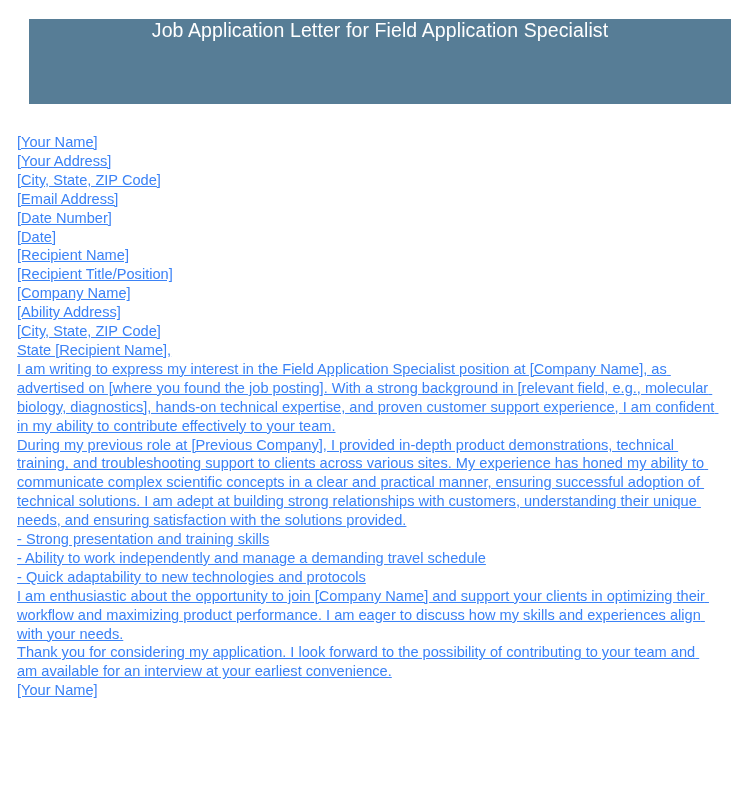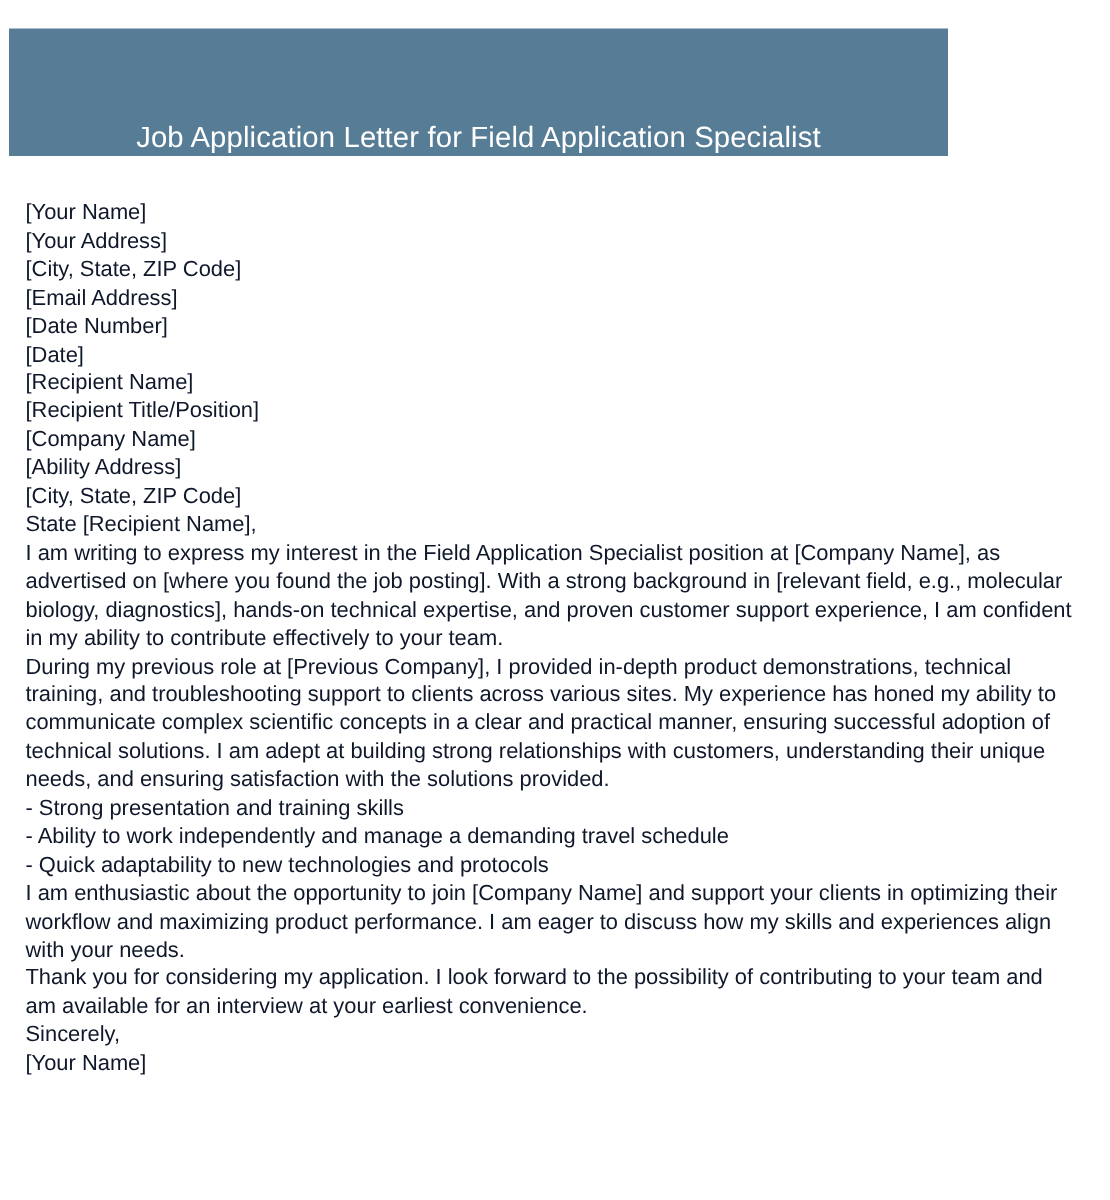--- a/index.html
+++ b/index.html
@@ -20,27 +20,27 @@
     position: relative;
     width: 740px;
     height: 800px;
     background: #ffffff;
     box-sizing: border-box;
   }
 
   
   .header-banner {
     position: absolute;
-    left: 6px;
+    left: 29px;
     top: 19px;
-    width: 626px;
+    width: 702px;
     height: 85px;
     background: #577d96;
     display: flex;
-    align-items: flex-end;
+    align-items: flex-start;
     justify-content: center;
     box-sizing: border-box;
   }
   .header-title {
     color: #ffffff;
     font-size: 19.5px;
     font-weight: 400;
     letter-spacing: 0.1px;
     line-height: 1.2;
     text-align: center;
@@ -69,38 +69,37 @@
 </style>
 </head>
 <body>
 
 <div class="page" style="background: rgb(255, 255, 255);">
 
   <div class="header-banner" style="background: rgb(87, 125, 150);">
     <div class="header-title" style="color: rgb(255, 255, 255);">Job Application Letter for Field Application Specialist</div>
   </div>
 
-  <div class="letter-body" style="color: #0f172a;">
+  <div class="letter-body" style="color: #3b82f6; text-decoration: underline;">
 
   <p class="letter-line">[Your Name]</p>
       <p class="letter-line">[Your Address]</p>
       <p class="letter-line">[City, State, ZIP Code]</p>
       <p class="letter-line">[Email Address]</p>
       <p class="letter-line">[Date Number]</p>
       <p class="letter-line">[Date]</p>
       <p class="letter-line">[Recipient Name]</p>
       <p class="letter-line">[Recipient Title/Position]</p>
       <p class="letter-line">[Company Name]</p>
       <p class="letter-line">[Ability Address]</p>
       <p class="letter-line">[City, State, ZIP Code]</p>
       <p class="letter-line">State [Recipient Name],</p>
       <p class="letter-line">I am writing to express my interest in the Field Application Specialist position at [Company Name], as advertised on [where you found the job posting]. With a strong background in [relevant field, e.g., molecular biology, diagnostics], hands-on technical expertise, and proven customer support experience, I am confident in my ability to contribute effectively to your team.</p>
       <p class="letter-line">During my previous role at [Previous Company], I provided in-depth product demonstrations, technical training, and troubleshooting support to clients across various sites. My experience has honed my ability to communicate complex scientific concepts in a clear and practical manner, ensuring successful adoption of technical solutions. I am adept at building strong relationships with customers, understanding their unique needs, and ensuring satisfaction with the solutions provided.</p>
       <p class="letter-line">- Strong presentation and training skills</p>
       <p class="letter-line">- Ability to work independently and manage a demanding travel schedule</p>
       <p class="letter-line">- Quick adaptability to new technologies and protocols</p>
       <p class="letter-line">I am enthusiastic about the opportunity to join [Company Name] and support your clients in optimizing their workflow and maximizing product performance. I am eager to discuss how my skills and experiences align with your needs.</p>
       <p class="letter-line">Thank you for considering my application. I look forward to the possibility of contributing to your team and am available for an interview at your earliest convenience.</p>
-      <p class="letter-line">Sincerely,</p>
       <p class="letter-line">[Your Name]</p>
     </div>
 
 </div>
 
 </body></html>

